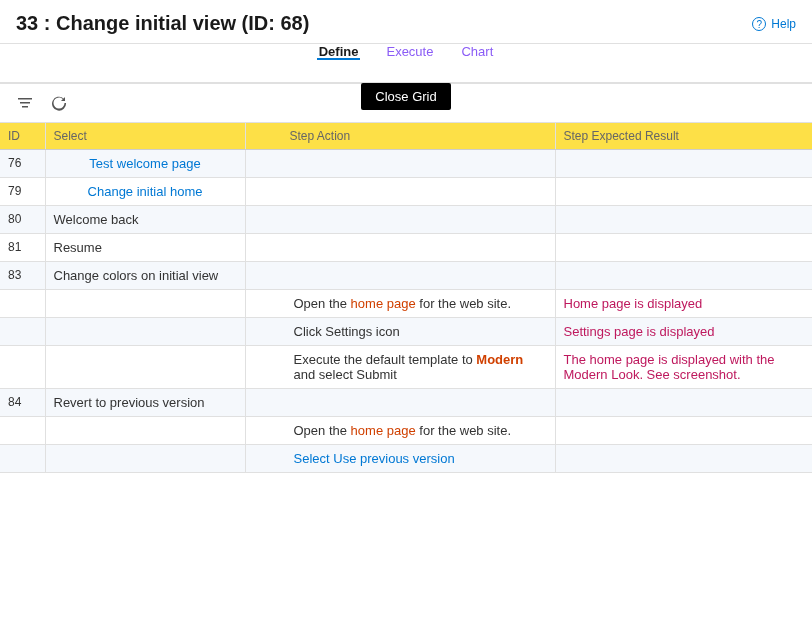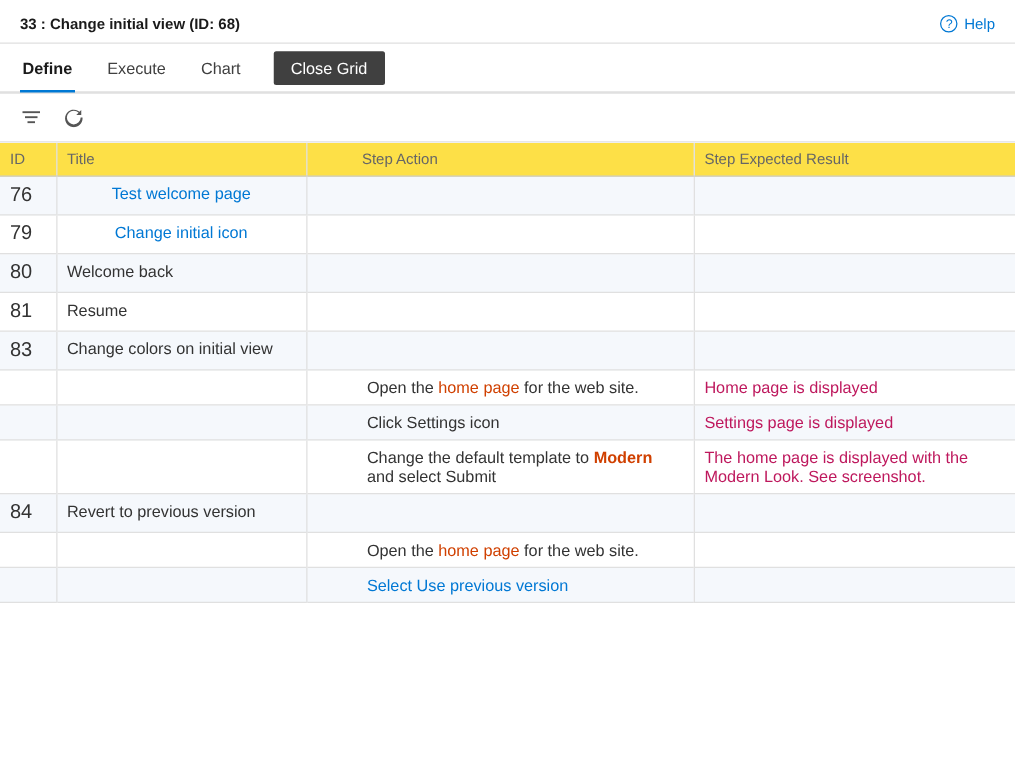--- a/index.html
+++ b/index.html
@@ -6,67 +6,68 @@
     body { font-family: 'Segoe UI', Arial, sans-serif; font-size: 13px; background: #fff; color: #333; }
 
     .header {
       display: flex;
       justify-content: space-between;
       align-items: center;
       padding: 12px 16px 8px 16px;
       border-bottom: 1px solid #e0e0e0;
     }
     .header-title {
-      font-size: 12px;
+      font-size: 20px;
       font-weight: 600;
       color: #1a1a1a;
     }
     .help-link {
       color: #0078d4;
       font-size: 12px;
       cursor: pointer;
       display: flex;
       align-items: center;
       gap: 3px;
       text-decoration: none;
     }
 
     .tabs {
       display: flex;
       align-items: center;
       padding: 0 16px;
       border-bottom: 2px solid #e0e0e0;
       gap: 24px;
       height: 40px;
-      justify-content: flex-start;
+      justify-content: space-between;
+      flex-direction: column;
     }
     .tabs-left {
       display: flex;
       gap: 24px;
       align-items: center;
       height: 100%;
     }
     .tab {
       font-size: 13px;
       cursor: pointer;
-      color: #404040;
+      color: #8b5cf6;
       height: 100%;
       display: flex;
       align-items: center;
       border-bottom: 2px solid transparent;
       margin-bottom: -2px;
       padding: 0 2px;
     }
     .tab.active {
       color: #1a1a1a;
       font-weight: 600;
       border-bottom: 2px solid #0078d4;
     }
     .close-grid-btn {
-      background: #404040;
+      background: #000000;
       color: #fff;
       border: none;
       padding: 6px 14px;
       font-size: 13px;
       cursor: pointer;
       border-radius: 2px;
       font-weight: 500;
     }
 
     .toolbar {
@@ -122,21 +123,21 @@
     }
     tbody tr:nth-child(odd) { background: #f5f8fc; }
     tbody tr:nth-child(even) { background: #fff; }
 
     tbody td {
       padding: 6px 8px;
       font-size: 13px;
       vertical-align: top;
       border-right: 1px solid #e0e0e0;
     }
-    .cell-id { color: #333; font-size: 16px; }
+    .cell-id { color: #333; font-size: 12px; }
     .cell-title-blue { color: #0078d4; text-align: center; }
     .cell-title-red { color: #c00; }
     .cell-action { color: #333; padding-left: 48px; }
     .cell-expected { color: #be185d; }
 
     .question-icon {
       display: inline-block;
       width: 14px;
       height: 14px;
       border: 1px solid #0078d4;
@@ -187,35 +188,35 @@
       <path d="M13.5 8A5.5 5.5 0 1 1 8 2.5c1.5 0 2.9.6 3.9 1.6L10 6h4V2l-1.4 1.4A7 7 0 1 0 15 8h-1.5z" fill="#555"></path>
     </svg>
   </button>
 </div>
 
 <div class="grid-container">
   <table>
     <thead>
       <tr>
         <th class="col-id">ID</th>
-        <th class="col-title">Title</th>
+        <th class="col-title">Select</th>
         <th class="col-action">Step Action</th>
         <th class="col-expected">Step Expected Result</th>
       </tr>
     </thead>
     <tbody id="table-body">
     <tr>
           <td class="cell-id">76</td>
           <td class="cell-title-blue">Test welcome page</td>
           <td class="cell-action"></td>
           <td></td>
         </tr>
         <tr>
           <td class="cell-id">79</td>
-          <td class="cell-title-blue">Change initial icon</td>
+          <td class="cell-title-blue">Change initial home</td>
           <td class="cell-action"></td>
           <td></td>
         </tr>
         <tr>
           <td class="cell-id">80</td>
           <td>Welcome back</td>
           <td class="cell-action"></td>
           <td></td>
         </tr>
         <tr>
@@ -238,21 +239,21 @@
         </tr>
         <tr>
           <td class="cell-id"></td>
           <td></td>
           <td class="cell-action"><span>Click Settings icon</span></td>
           <td class="cell-expected">Settings page is displayed</td>
         </tr>
         <tr>
           <td class="cell-id"></td>
           <td></td>
-          <td class="cell-action"><span>Change the default template to </span><span style="color: rgb(208, 64, 0); font-weight: bold;">Modern</span><span> and select Submit</span></td>
+          <td class="cell-action"><span>Execute the default template to </span><span style="color: rgb(208, 64, 0); font-weight: bold;">Modern</span><span> and select Submit</span></td>
           <td class="cell-expected">The home page is displayed with the Modern Look. See screenshot.</td>
         </tr>
         <tr>
           <td class="cell-id">84</td>
           <td>Revert to previous version</td>
           <td class="cell-action"></td>
           <td></td>
         </tr>
         <tr>
           <td class="cell-id"></td>

